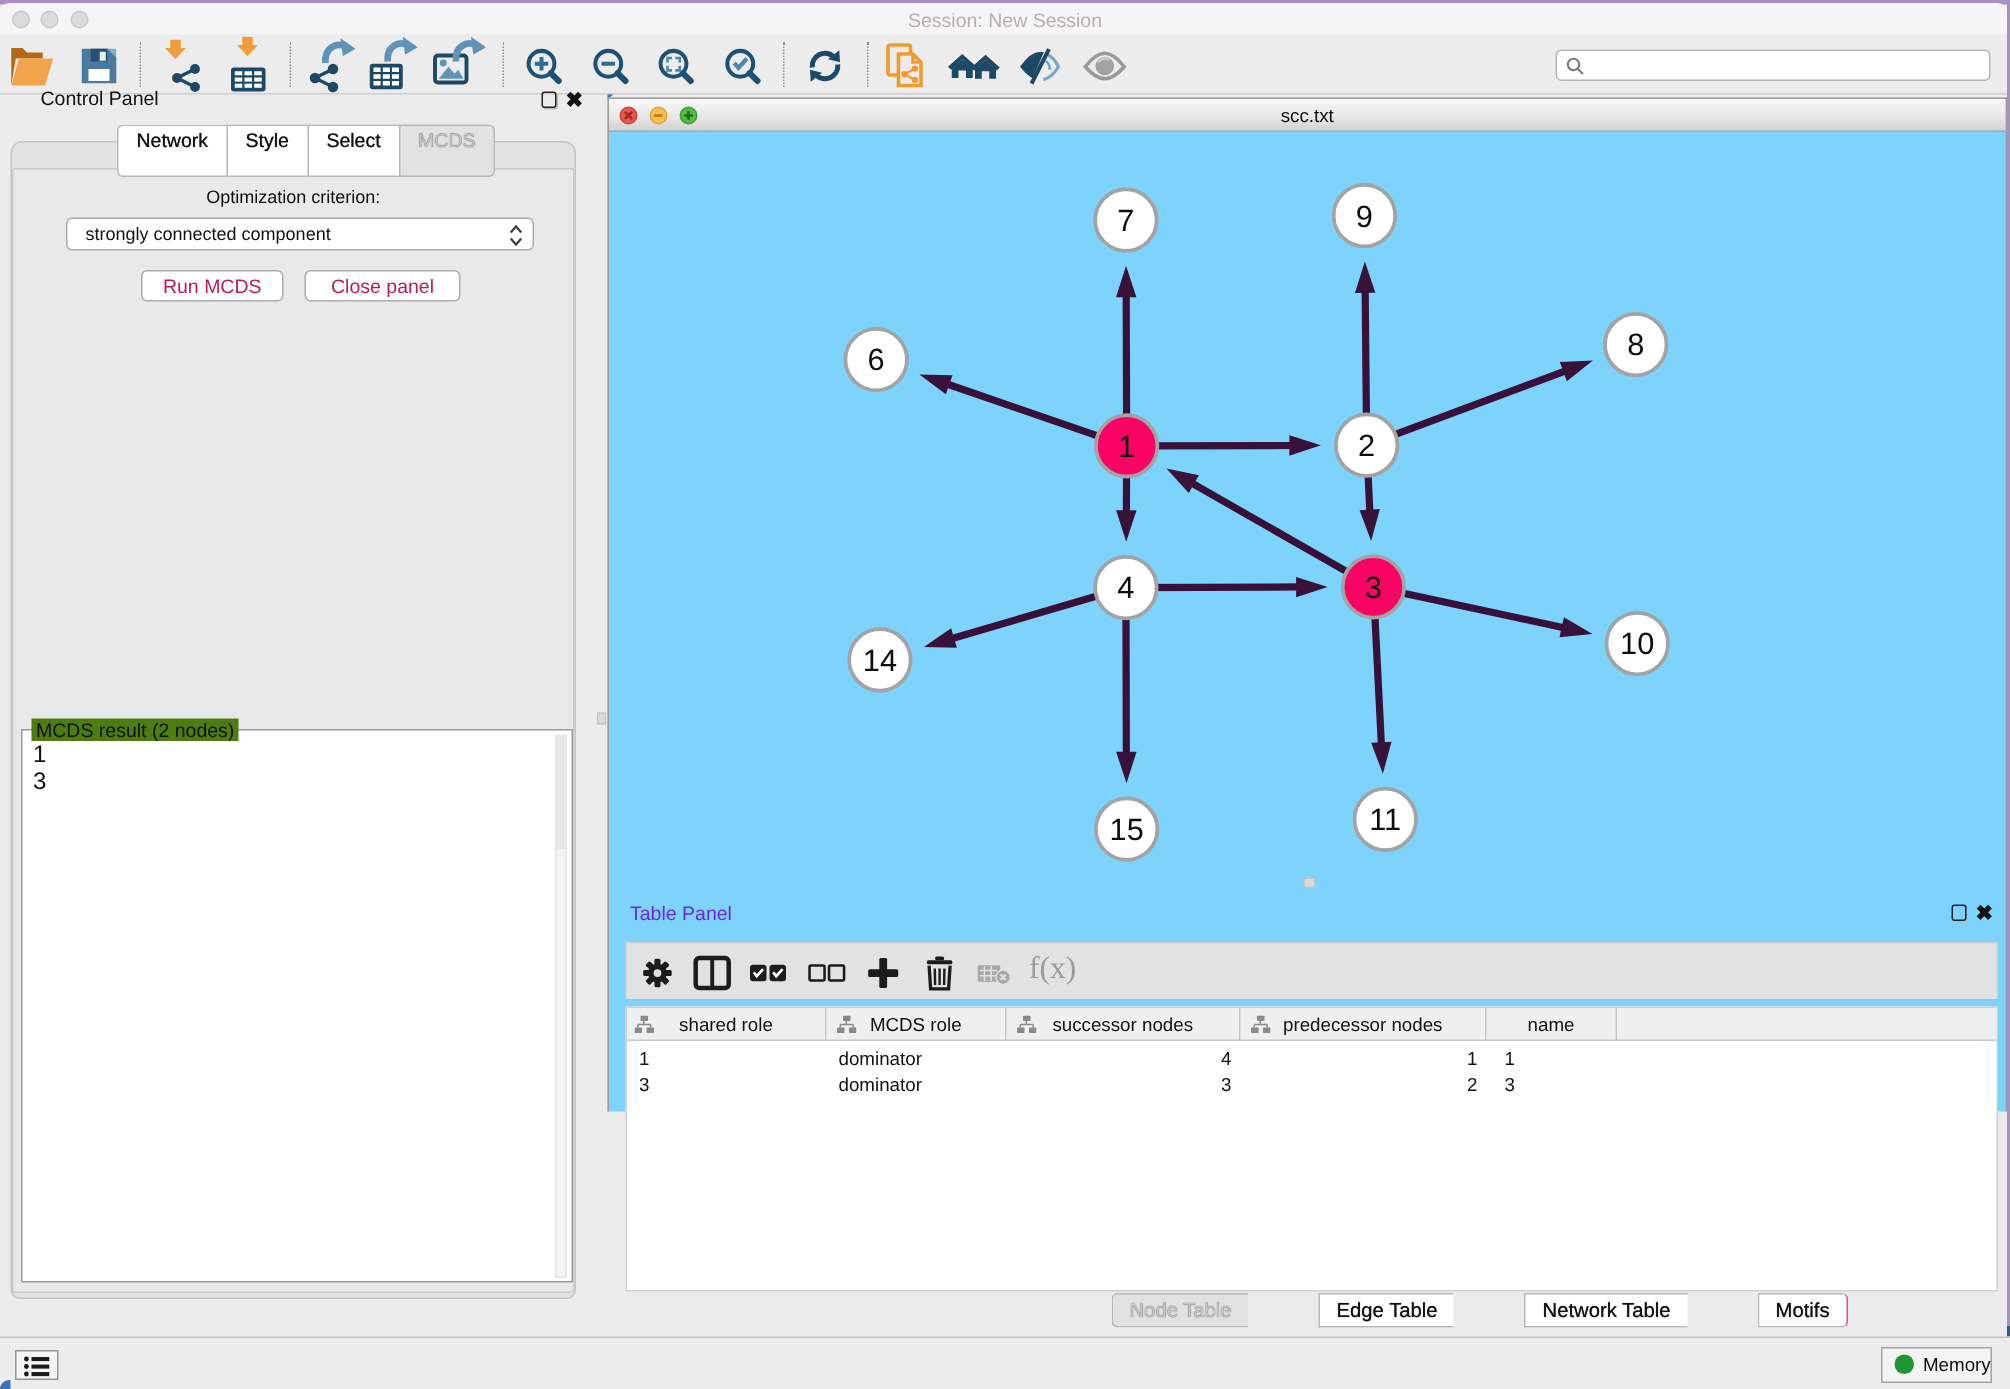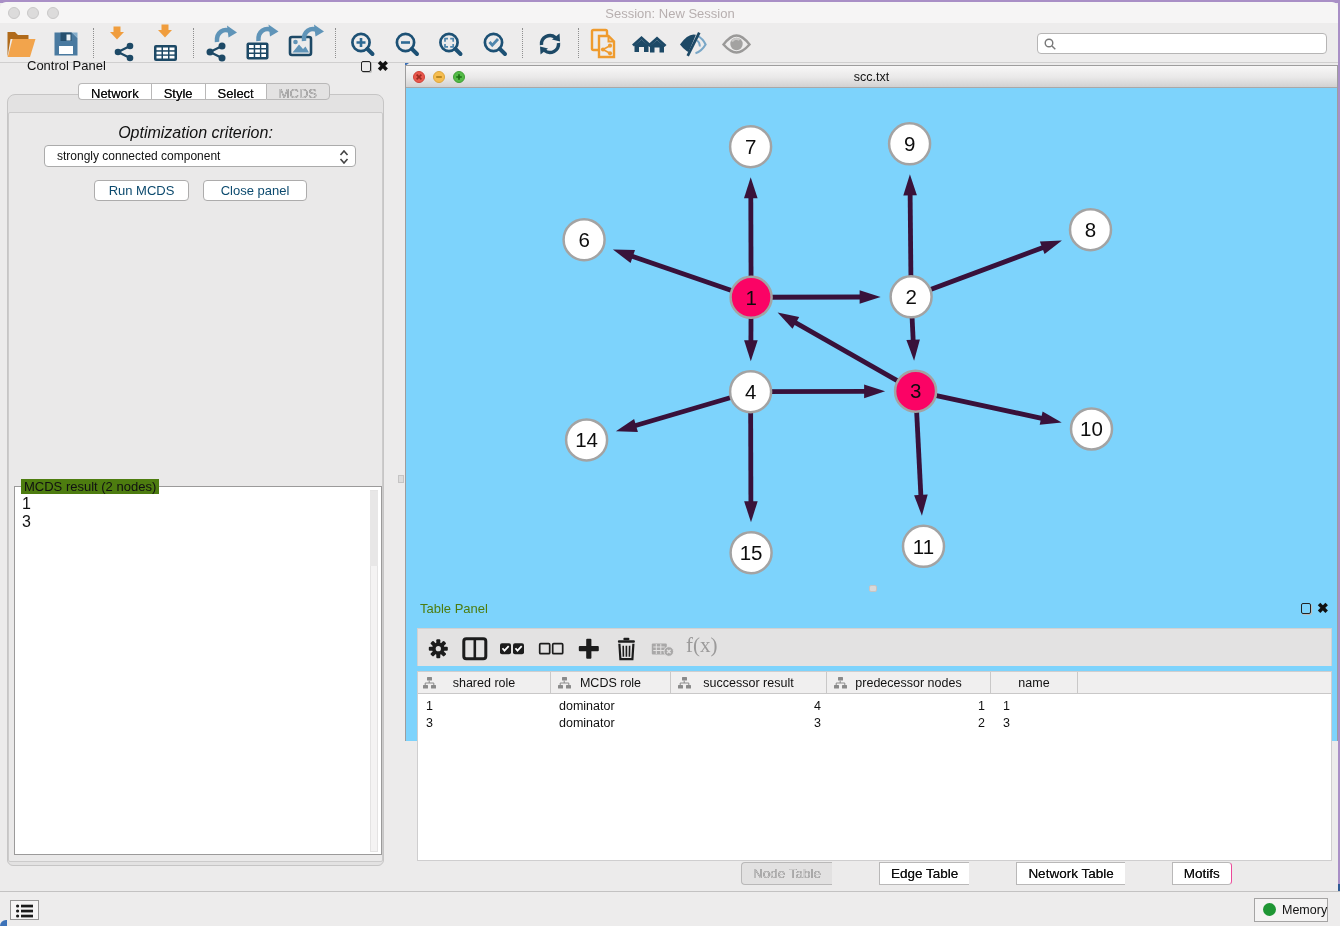--- a/index.html
+++ b/index.html
@@ -16,27 +16,27 @@
 #wtitle { left:0; top:6px; width:1340px; text-align:center; font-size:13px; color:#b7afaf; }
 #toolbar { left:0; top:23px; width:1338px; height:40px; background:#edecec; border-bottom:1px solid #d0cfcf; }
 .sep { position:absolute; top:5px; height:30px; width:0; border-left:1px dotted #8f8f8f; }
 #searchbox { left:1037px; top:10px; width:290px; height:21px; background:#fff; border:1px solid #b6b5b5; border-radius:4px; color:#8a8a8a; font-size:13px; padding-left:7px; line-height:19px; }
 
 
 #cpanel { left:0; top:52px; width:391px; height:815px; }
 #cpanel .hdr { position:absolute; left:27px; top:6px; font-size:13px; color:#111; }
 #cp-body { position:absolute; left:7px; top:42px; width:377px; height:772px; background:#e3e2e2; border:1px solid #c6c5c5; border-radius:8px 8px 6px 6px; }
 #cp-inner { position:absolute; left:8px; top:60px; width:375px; height:750px; background:#eae9e9; border:1px solid #cccbcb; border-radius:2px; }
-#tabs { position:absolute; left:78px; top:31px; height:17px; display:flex; font-size:13px; }
+#tabs { position:absolute; left:78px; top:31px; height:35px; display:flex; font-size:13px; }
 #tabs .tab { border:1px solid #b9b8b8; border-right:none; background:#fff; color:#111; padding:0 12px; line-height:19px; text-shadow:0 0 0.6px #222; }
 #tabs .tab:first-child { border-radius:4px 0 0 4px; }
 #tabs .tab.last { border-right:1px solid #b9b8b8; border-radius:0 4px 4px 0; background:#e3e2e2; color:#c7c6c6; }
-#optlabel { left:0; top:72px; width:391px; text-align:center; font-size:16px; color:#111;font-style:italic; }
+#optlabel { left:0; top:72px; width:391px; text-align:center; font-size:12px; color:#111; }
 #dropdown { left:44px; top:93px; width:312px; height:22px; background:#fff; border:1px solid #ababab; border-radius:4px; font-size:12px; color:#111; line-height:20px; padding-left:12px; }
-.btn { position:absolute; height:21px; background:#fff; border:1px solid #adacac; border-radius:4px; font-size:13px; color:#0c4a6e; text-align:center; line-height:19px; }
+.btn { position:absolute; height:21px; background:#fff; border:1px solid #adacac; border-radius:4px; font-size:13px; color:#be185d; text-align:center; line-height:19px; }
 #fieldset { left:14px; top:434px; width:368px; height:369px; background:#fff; border:1px solid #9b9a9a; }
 #fieldset .legend { position:absolute; left:6px; top:-8px; background:#4d7c0f; padding:0 3px; font-size:13px; color:#111; }
 #fieldset .content { position:absolute; left:7px; top:8px; font-size:16px; color:#111; line-height:17.5px; }
 #fs-scroll { position:absolute; right:3px; top:3px; width:8px; height:362px; background:#f4f3f3; border:1px solid #e4e3e3; }
 #fs-thumb { position:absolute; right:3px; top:4px; width:8px; height:75px; background:#e8e7e7; }
 
 
 #netwin { left:405px; top:65px; width:933px; height:676px; background:#7dd3fc; border:1px solid #9e9d9d; border-bottom:none; }
 #net-tb { position:absolute; left:0; top:0; width:931px; height:22px; background:linear-gradient(#f8f7f7,#e9e8e8 55%,#d2d1d1); border-bottom:1px solid #a9a8a8; }
 #net-title { position:absolute; left:0; top:4px; width:931px; text-align:center; font-size:12.5px; color:#111; }
@@ -45,21 +45,21 @@
 #splitter-h { left:398px; top:475px; width:6px; height:8px; background:#dcdbdb; border:1px solid #c5c4c4; }
 
 
 #graph { position:absolute; left:1px; top:23px; }
 #graph line { stroke:#38113a; stroke-width:4.8; }
 #graph polygon { fill:#39123a; }
 #graph text { font-family:"Liberation Sans",sans-serif; font-size:20.5px; fill:#0d0d0d; }
 
 
 #tpanel { left:405px; top:592px; width:933px; height:299px; }
-#tpanel .hdr { position:absolute; left:15px; top:9px; font-size:13px; color:#4d7c0f; }
+#tpanel .hdr { position:absolute; left:15px; top:9px; font-size:13px; color:#6d28d9; }
 #tp-toolbar { position:absolute; left:12px; top:36px; width:915px; height:38px; background:#e3e2e2; border:1px solid #d2d1d1; border-bottom:none; }
 #tp-table { position:absolute; left:12px; top:79px; width:915px; height:190px; background:#fff; border:1px solid #cfcecf; }
 #thead { position:absolute; left:0; top:0; width:913px; height:22px; background:#f0efef; border-bottom:1px solid #c9c8c8; font-size:12.5px; color:#111; }
 #thead .th { position:absolute; top:0; height:22px; border-right:1px solid #c9c8c8; text-align:center; line-height:22px; }
 .trow { position:absolute; font-size:12.5px; color:#111; height:22px; line-height:22px; }
 #tp-tabs { position:absolute; left:289px; top:270px; height:23px; display:flex; font-size:13.5px; }
 #tp-tabs .tab { border:1px solid #b9b8b8; border-right:none; background:#fff; color:#111; padding:0 11px; line-height:21px; text-shadow:0 0 0.6px #222;margin-left:47px; }
 #tp-tabs .tab.first { border-radius:4px 0 0 4px; background:#e2e1e1; color:#cbcaca; }
 #tp-tabs .tab.last { border-right:1px solid #ec4899; border-radius:0 4px 4px 0; }
 
@@ -407,21 +407,21 @@
           <circle cx="6" cy="2.5" r="4.8" fill="#a9a8a8" stroke="#e3e2e2" stroke-width="1"></circle>
           <path d="M4.2,0.7 L7.8,4.3 M7.8,0.7 L4.2,4.3" stroke="#e3e2e2" stroke-width="1.4"></path>
         </g>
       </svg>
       <div style="position:absolute;left:268px;top:4px;font-family:'Liberation Serif',serif;font-size:21px;color:#9b9a9a;">f(x)</div>
     </div>
   <div id="tp-table">
       <div id="thead">
         <div class="th" style="left:0px;width:133px;">shared role</div>
         <div class="th" style="left:133px;width:120px;">MCDS role</div>
-        <div class="th" style="left:253px;width:156px;">successor result</div>
+        <div class="th" style="left:253px;width:156px;">successor nodes</div>
         <div class="th" style="left:409px;width:164px;">predecessor nodes</div>
         <div class="th" style="left:573px;width:87px;">name</div>
         <svg width="13" height="12" viewBox="0 0 13 12" style="position:absolute;top:5px;left:4.5px">
           <g fill="#8a8a8a">
             <rect x="4" y="0" width="5" height="3.6" rx="0.5"></rect>
             <rect x="0" y="8" width="5" height="3.6" rx="0.5"></rect>
             <rect x="8" y="8" width="5" height="3.6" rx="0.5"></rect>
             <path d="M6.2 3.6 L6.2 6 M2.2 6 L10.8 6 M2.2 6 L2.2 8 M10.8 6 L10.8 8" stroke="#8a8a8a" stroke-width="1" fill="none"></path>
           </g>
         </svg>

